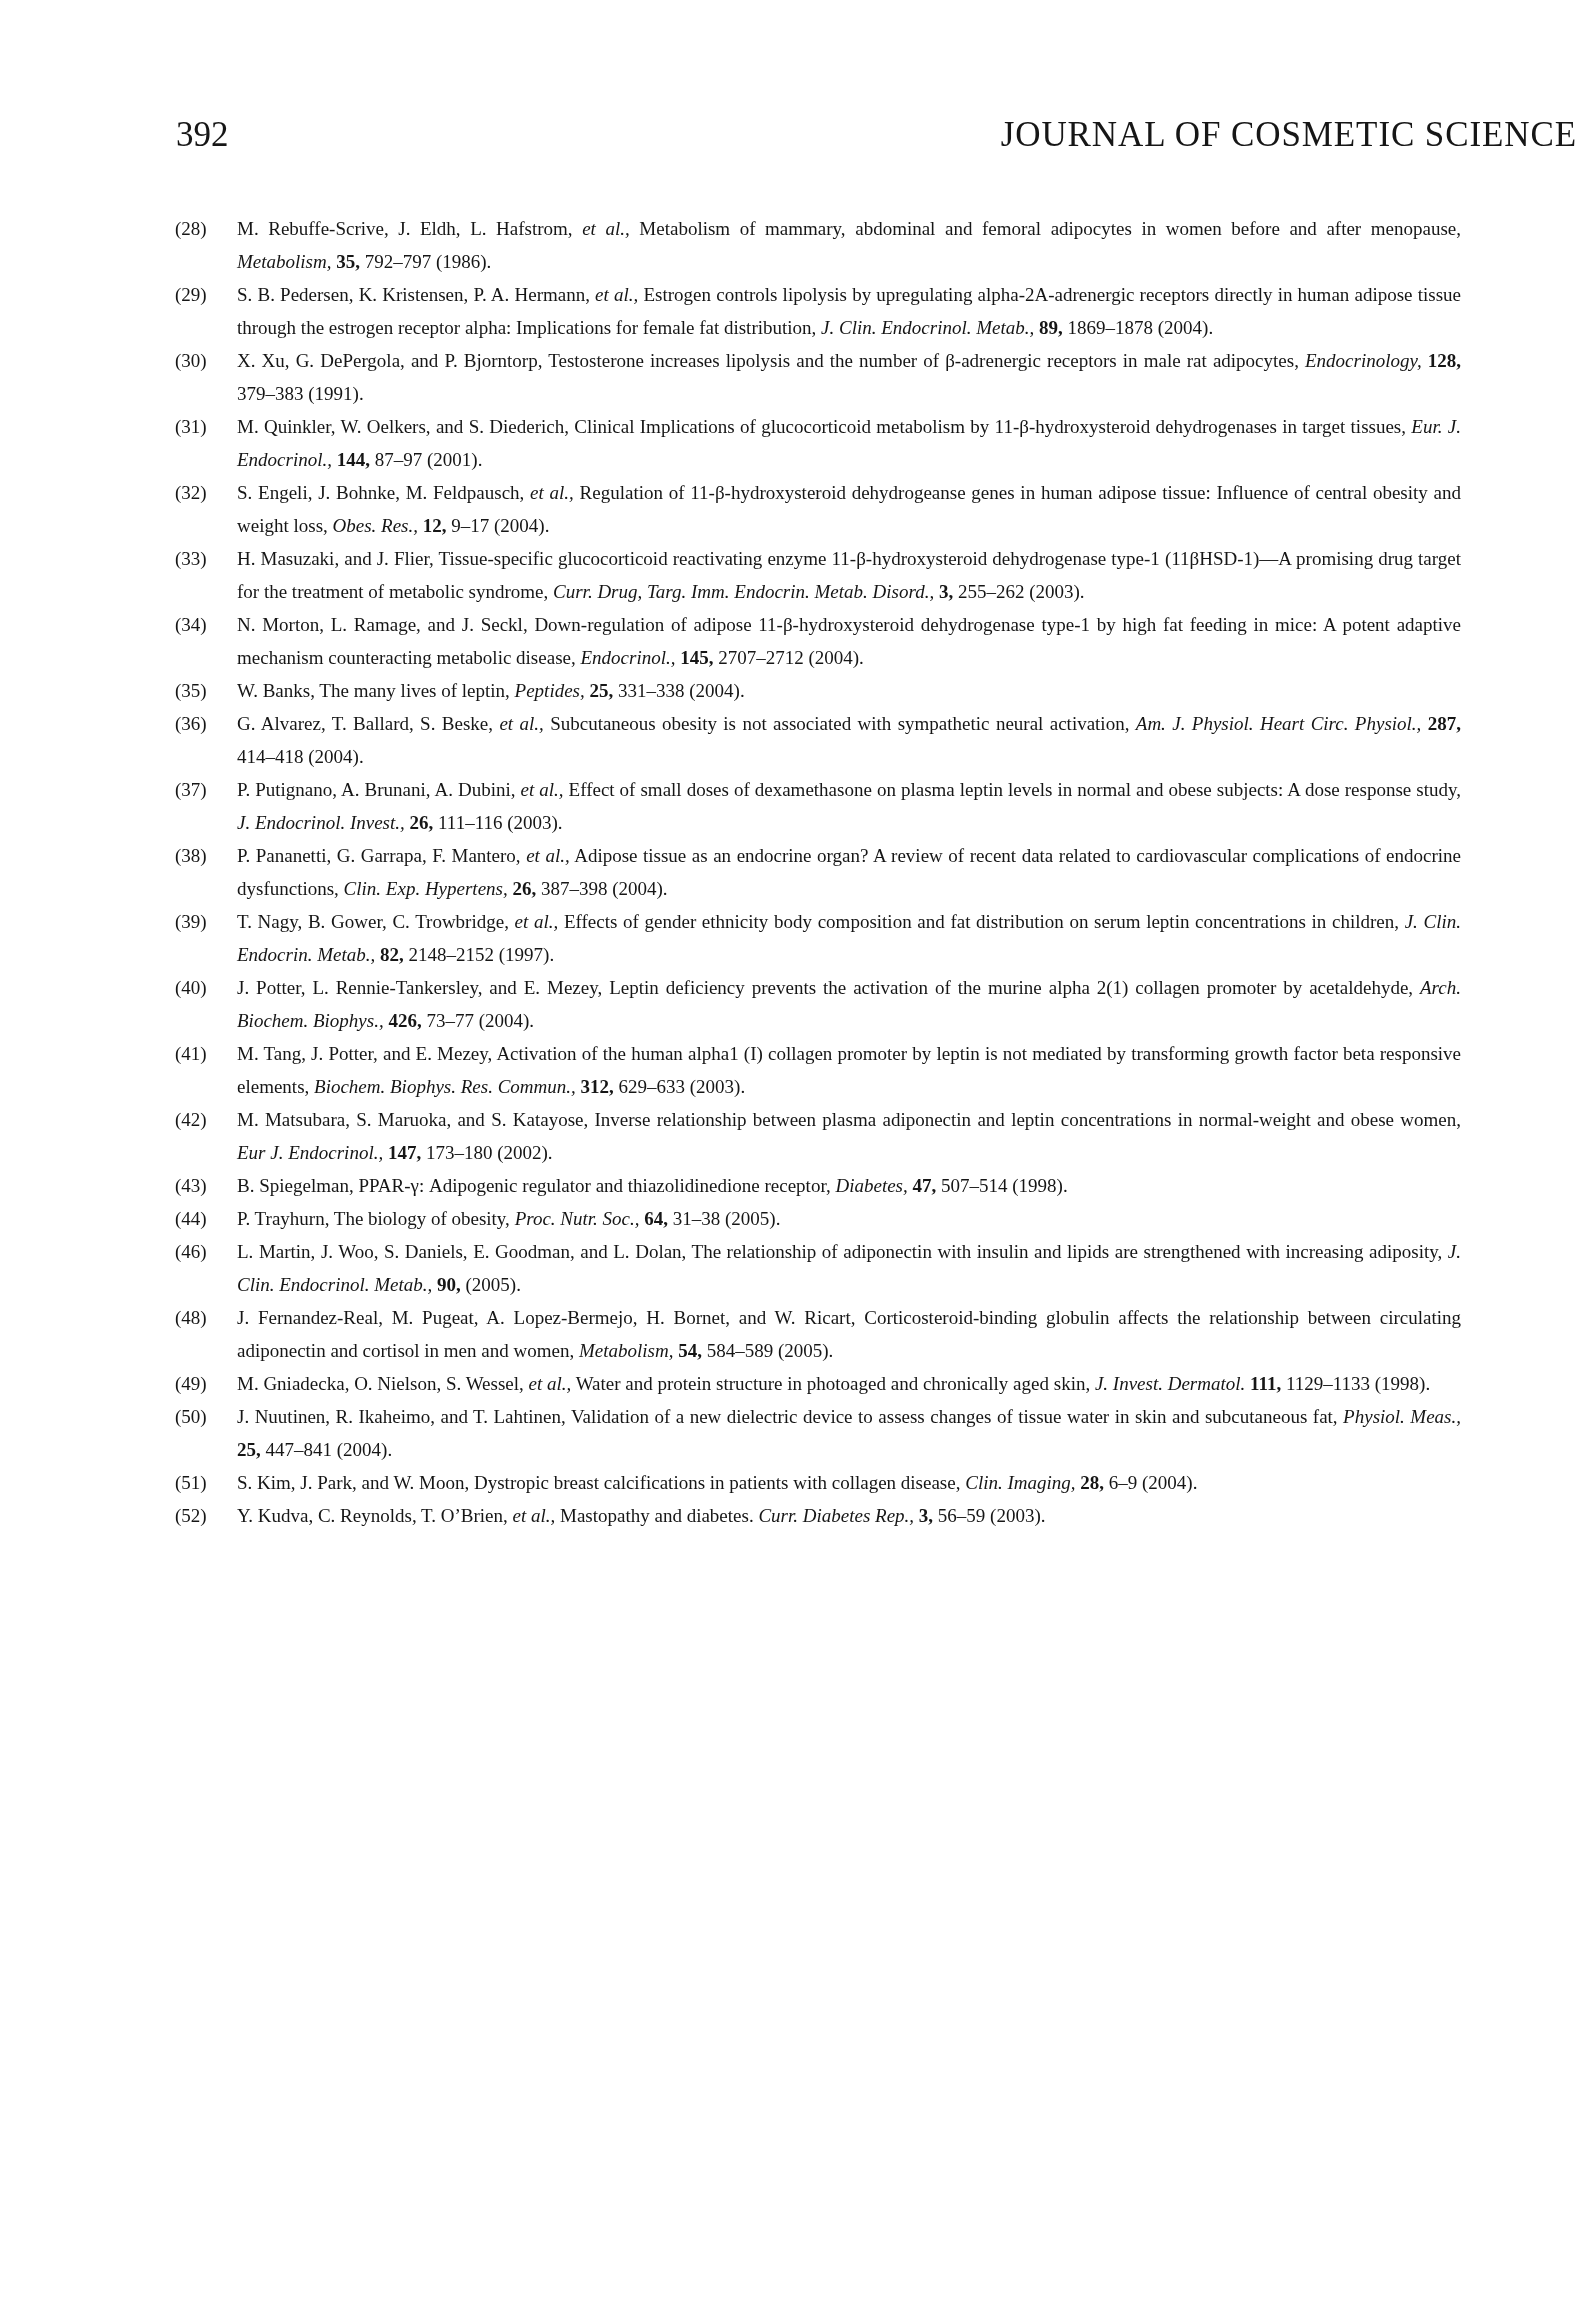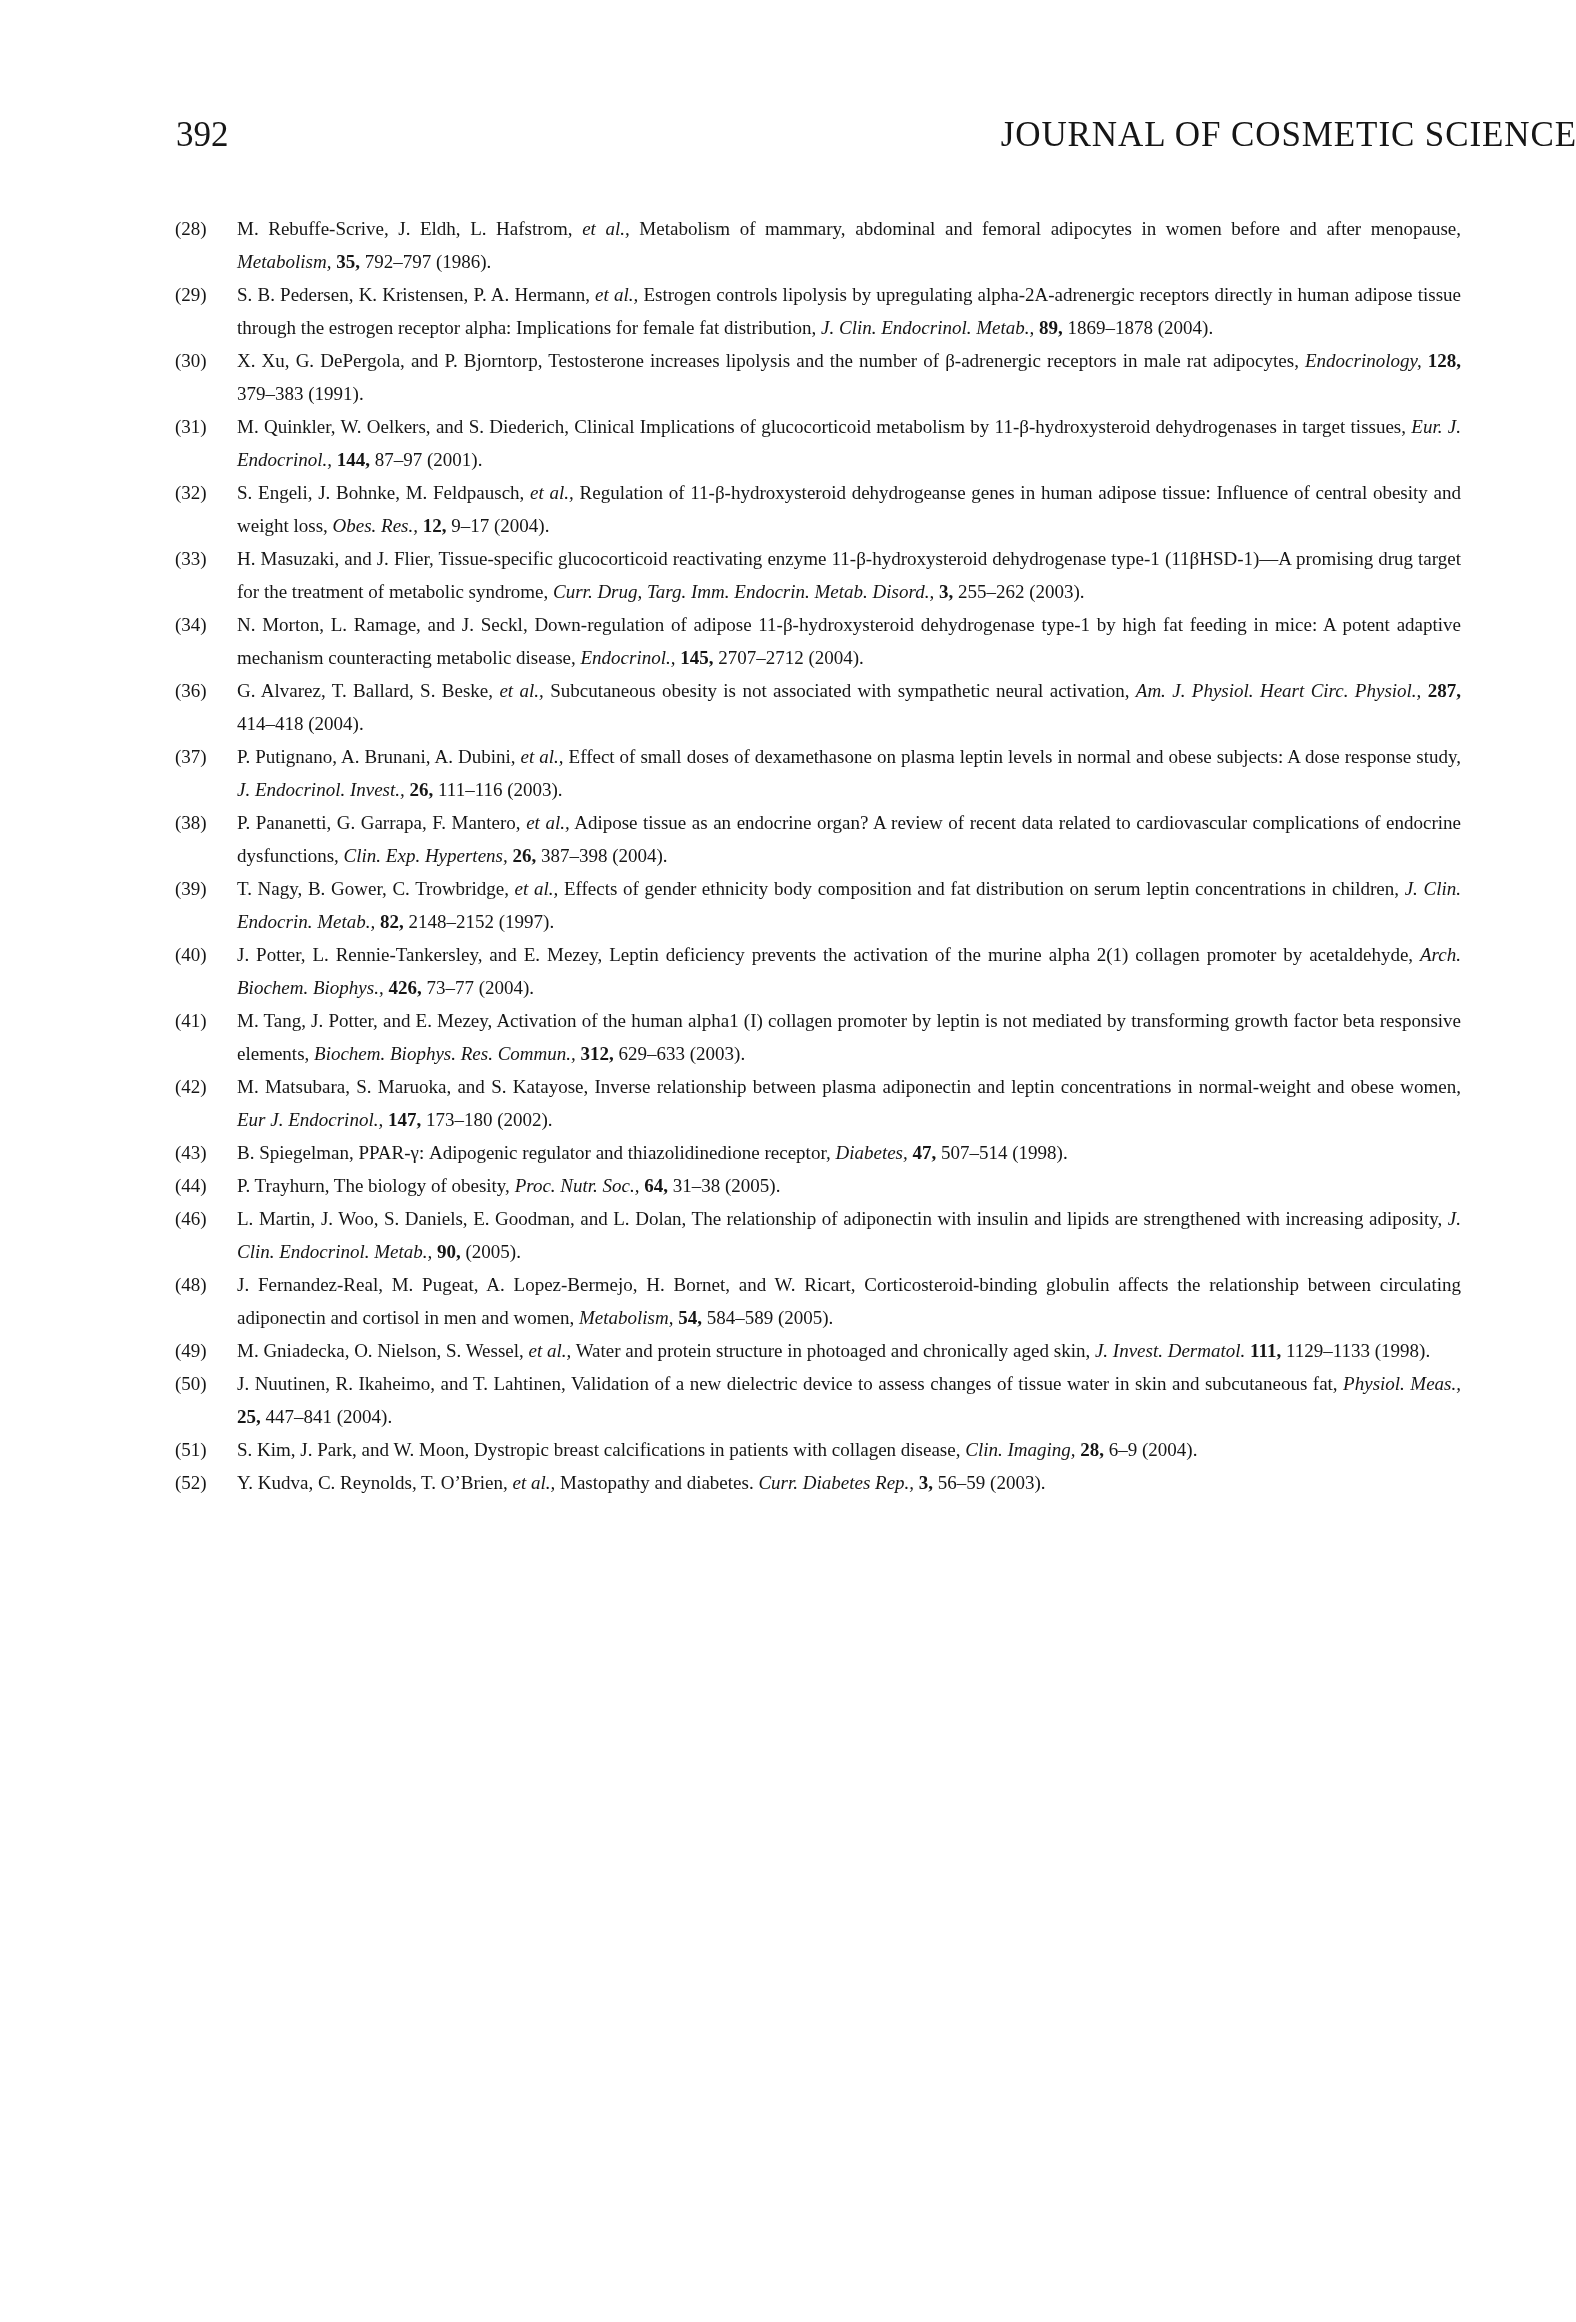--- a/index.html
+++ b/index.html
@@ -86,20 +86,24 @@
   </div>
     <div class="ref">
     <span class="ref-num">(33)</span>
     <span class="ref-text"><span>H. Masuzaki, and J. Flier, Tissue-specific glucocorticoid reactivating enzyme 11-β-hydroxysteroid dehydrogenase type-1 (11βHSD-1)—A promising drug target for the treatment of metabolic syndrome, </span><span class="it">Curr. Drug, Targ. Imm. Endocrin. Metab. Disord.,</span><span> </span><span class="bd">3,</span><span> 255–262 (2003).</span></span>
   </div>
     <div class="ref">
     <span class="ref-num">(34)</span>
     <span class="ref-text"><span>N. Morton, L. Ramage, and J. Seckl, Down-regulation of adipose 11-β-hydroxysteroid dehydrogenase type-1 by high fat feeding in mice: A potent adaptive mechanism counteracting metabolic disease, </span><span class="it">Endocrinol.,</span><span> </span><span class="bd">145,</span><span> 2707–2712 (2004).</span></span>
   </div>
     <div class="ref">
+    <span class="ref-num">(35)</span>
+    <span class="ref-text"><span>W. Banks, The many lives of leptin, </span><span class="it">Peptides,</span><span> </span><span class="bd">25,</span><span> 331–338 (2004).</span></span>
+  </div>
+    <div class="ref">
     <span class="ref-num">(36)</span>
     <span class="ref-text"><span>G. Alvarez, T. Ballard, S. Beske, </span><span class="it">et al.,</span><span> Subcutaneous obesity is not associated with sympathetic neural activation, </span><span class="it">Am. J. Physiol. Heart Circ. Physiol.,</span><span> </span><span class="bd">287,</span><span> 414–418 (2004).</span></span>
   </div>
     <div class="ref">
     <span class="ref-num">(37)</span>
     <span class="ref-text"><span>P. Putignano, A. Brunani, A. Dubini, </span><span class="it">et al.,</span><span> Effect of small doses of dexamethasone on plasma leptin levels in normal and obese subjects: A dose response study, </span><span class="it">J. Endocrinol. Invest.,</span><span> </span><span class="bd">26,</span><span> 111–116 (2003).</span></span>
   </div>
     <div class="ref">
     <span class="ref-num">(38)</span>
     <span class="ref-text"><span>P. Pananetti, G. Garrapa, F. Mantero, </span><span class="it">et al.,</span><span> Adipose tissue as an endocrine organ? A review of recent data related to cardiovascular complications of endocrine dysfunctions, </span><span class="it">Clin. Exp. Hypertens,</span><span> </span><span class="bd">26,</span><span> 387–398 (2004).</span></span>

